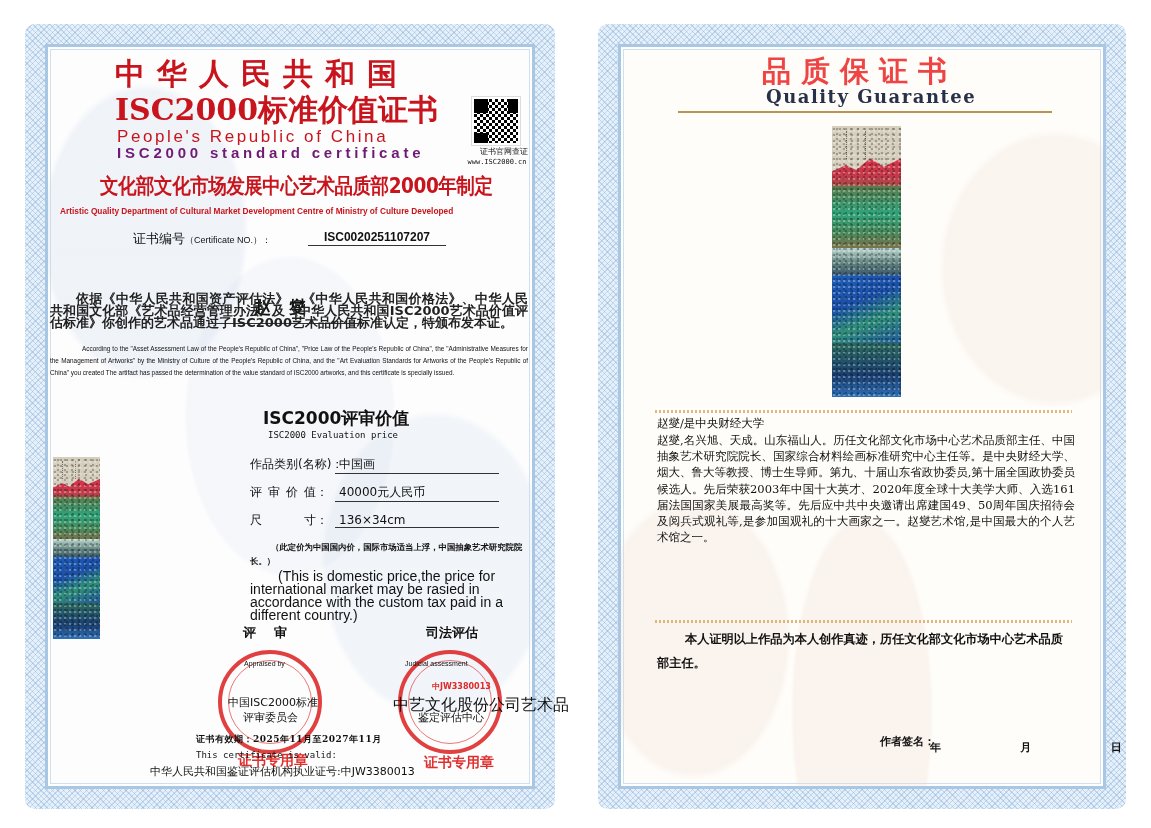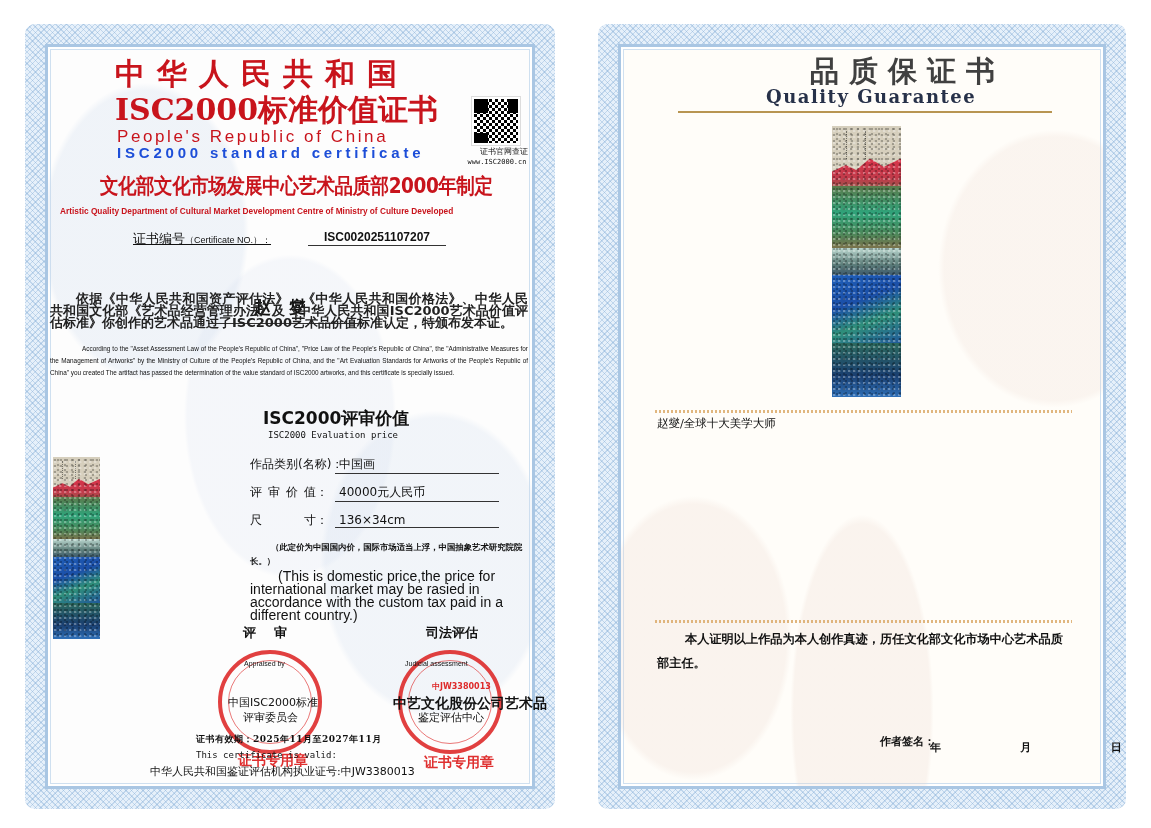--- a/index.html
+++ b/index.html
@@ -42,27 +42,27 @@
   }
   .serif { font-family: "DejaVu Serif", "Liberation Serif", serif; }
   .mono { font-family: "DejaVu Sans Mono", "Liberation Mono", monospace; }
   .lsans { font-family: "Liberation Sans", sans-serif; }
 
   
   .L { position: absolute; }
   #l-title-cn { left: 115px; top: 54px; font-size: 30px; font-weight: 900; letter-spacing: 12px; color: #c8141c; }
   #l-title-isc { left: 115px; top: 90px; font-size: 30px; font-weight: 900; color: #c8141c; letter-spacing: 0px; }
   #l-title-en1 { left: 117px; top: 127px; font-size: 17px; color: #c8141c; letter-spacing: 2.6px; }
-  #l-title-en2 { left: 117px; top: 144px; font-size: 15px; color: #1d4ed8; letter-spacing: 3.8px; font-weight: bold; }
+  #l-title-en2 { left: 117px; top: 144px; font-size: 15px; color: #701a75; letter-spacing: 3.8px; font-weight: bold; }
   #l-qr { left: 472px; top: 97px; width: 48px; height: 48px; }
   #l-qr-label { left: 466px; top: 146px; font-size: 8px; width: 62px; text-align: right; }
   #l-qr-url { left: 462px; top: 158px; font-size: 7px; width: 70px; text-align: center; }
   #l-dept-cn { left: 100px; top: 172px; font-size: 21px; font-weight: 900; color: #c8141c; letter-spacing: -0.5px; transform: scaleX(0.88); transform-origin: left; white-space: nowrap; }
   #l-dept-en { left: 60px; top: 206px; font-size: 8.3px; font-weight: bold; color: #c8141c; white-space: nowrap; }
-  #l-certno-label { left: 133px; top: 230px; font-size: 13px; text-decoration: underline; }
+  #l-certno-label { left: 133px; top: 230px; font-size: 13px; }
   #l-certno-label small { font-size: 9px; }
   #l-certno-val { left: 308px; top: 230px; width: 138px; text-align: center; font-size: 12px; font-weight: bold; border-bottom: 1px solid #333; padding-bottom: 1px; }
   #l-name { left: 208px; top: 262px; width: 150px; text-align: center; font-size: 17px; font-weight: bold; border-bottom: 1px solid #333; padding-bottom: 4px; letter-spacing: 6px; margin-top: 34px; }
   #l-para-cn { left: 50px; top: 293px; width: 478px; font-size: 13px; line-height: 12px; text-indent: 2em; font-weight: bold; color: #222; text-align: justify; }
   #l-para-en { left: 50px; top: 343px; width: 478px; font-size: 6.4px; line-height: 12px; text-indent: 5em; text-align: justify; color: #111; }
   #l-eval-title { left: 263px; top: 407px; font-size: 17px; font-weight: bold; }
   #l-eval-sub { left: 268px; top: 430px; font-size: 9px; }
   .l-field { position: absolute; left: 250px; font-size: 12px; display: flex; align-items: baseline; }
   .l-field .lab { width: 85px; white-space: nowrap; }
   .l-field .val { width: 164px; border-bottom: 1px solid #333; padding-left: 4px; font-size: 12px; }
@@ -78,30 +78,30 @@
   .seal { position: absolute; border-radius: 50%; border: 4px solid rgba(220,30,30,0.85); }
   .seal::after { content: ""; position: absolute; inset: 6px; border-radius: 50%; border: 1px solid rgba(220,30,30,0.6); }
   .seal-text { position: absolute; color: rgba(220,30,30,0.92); font-weight: bold; white-space: nowrap; margin-top: 24px; }
   #seal-left { left: 218px; top: 650px; width: 104px; height: 104px; }
   #seal-right { left: 398px; top: 650px; width: 104px; height: 104px; }
   #l-appraised { left: 244px; top: 660px; font-size: 7px; }
   #l-org1-a { left: 228px; top: 695px; font-size: 11px; }
   #l-org1-b { left: 243px; top: 710px; font-size: 11px; }
   #l-judicial { left: 405px; top: 660px; font-size: 7px; }
   #l-seal-no { left: 432px; top: 681px; font-size: 8px; color: rgba(220,30,30,0.95); font-weight: bold; }
-  #l-org2-a { left: 393px; top: 695px; font-size: 14px; font-weight: bold; }
+  #l-org2-a { left: 393px; top: 695px; font-size: 16px; font-weight: normal; }
   #l-org2-b { left: 418px; top: 710px; font-size: 11px; font-weight: normal; }
   #seal-left-bottom { left: 238px; top: 728px; font-size: 14px; }
   #seal-right-bottom { left: 424px; top: 730px; font-size: 14px; }
   #l-valid { left: 196px; top: 733px; font-size: 9px; font-weight: bold; letter-spacing: 0.5px; }
   #l-valid-en { left: 196px; top: 750px; font-size: 9px; }
   #l-license { left: 150px; top: 764px; font-size: 11px; }
 
   
-  #r-title { left: 762px; top: 52px; font-size: 29px; font-weight: 900; letter-spacing: 10px; color: #404040; margin-left: 48px; }
+  #r-title { left: 762px; top: 52px; font-size: 29px; font-weight: 900; letter-spacing: 10px; color: #ef4444; }
   #r-subtitle { left: 766px; top: 86px; font-size: 18px; font-weight: bold; letter-spacing: 1.5px; color: #273149; }
   #r-divider { left: 678px; top: 111px; width: 374px; height: 2px; background: #b89552; }
   #r-painting { left: 832px; top: 126px; width: 69px; height: 271px; }
   .wavy { position: absolute; height: 3px; background: repeating-linear-gradient(90deg, #d9a560 0 2px, transparent 2px 4px); opacity: 0.8; }
   #r-wavy-1 { left: 655px; top: 410px; width: 417px; }
   #r-wavy-2 { left: 655px; top: 620px; width: 417px; }
   #r-bio-head { left: 657px; top: 416px; font-size: 11.5px; }
   #r-bio { left: 657px; top: 432px; width: 418px; font-size: 11.5px; line-height: 16.2px; text-align: justify; }
   #r-bio p { margin: 0; }
   #r-statement { left: 657px; top: 627px; width: 418px; font-size: 12.2px; font-weight: bold; line-height: 24px; text-indent: 2.3em; }
@@ -236,20 +236,21 @@
     <div class="inscr"></div>
     <div class="red-m"></div>
     <div class="green-a"></div>
     <div class="mid"></div>
     <div class="blue-a"></div>
     <div class="dark"></div>
     <div class="speck"></div>
 </div>
 
 <div class="wavy" id="r-wavy-1"></div>
-<div class="L serif" id="r-bio-head">赵燮/全球十大美学大师</div>
+<div class="L serif" id="r-bio-head">赵燮/是中央财经大学</div>
 <div class="L serif" id="r-bio">
+  <p>赵燮,名兴旭、天成。山东福山人。历任文化部文化市场中心艺术品质部主任、中国抽象艺术研究院院长、国家综合材料绘画标准研究中心主任等。是中央财经大学、烟大、鲁大等教授、博士生导师。第九、十届山东省政协委员,第十届全国政协委员候选人。先后荣获2003年中国十大英才、2020年度全球十大美学大师、入选161届法国国家美展最高奖等。先后应中共中央邀请出席建国49、50周年国庆招待会及阅兵式观礼等,是参加国观礼的十大画家之一。赵燮艺术馆,是中国最大的个人艺术馆之一。</p>
 </div>
 <div class="wavy" id="r-wavy-2"></div>
 
 <div class="L" id="r-statement">本人证明以上作品为本人创作真迹，历任文化部文化市场中心艺术品质部主任。</div>
 <div class="L" id="r-sign">作者签名：</div>
 <div class="L" id="r-date">年    月    日</div>
 
 </body></html>

